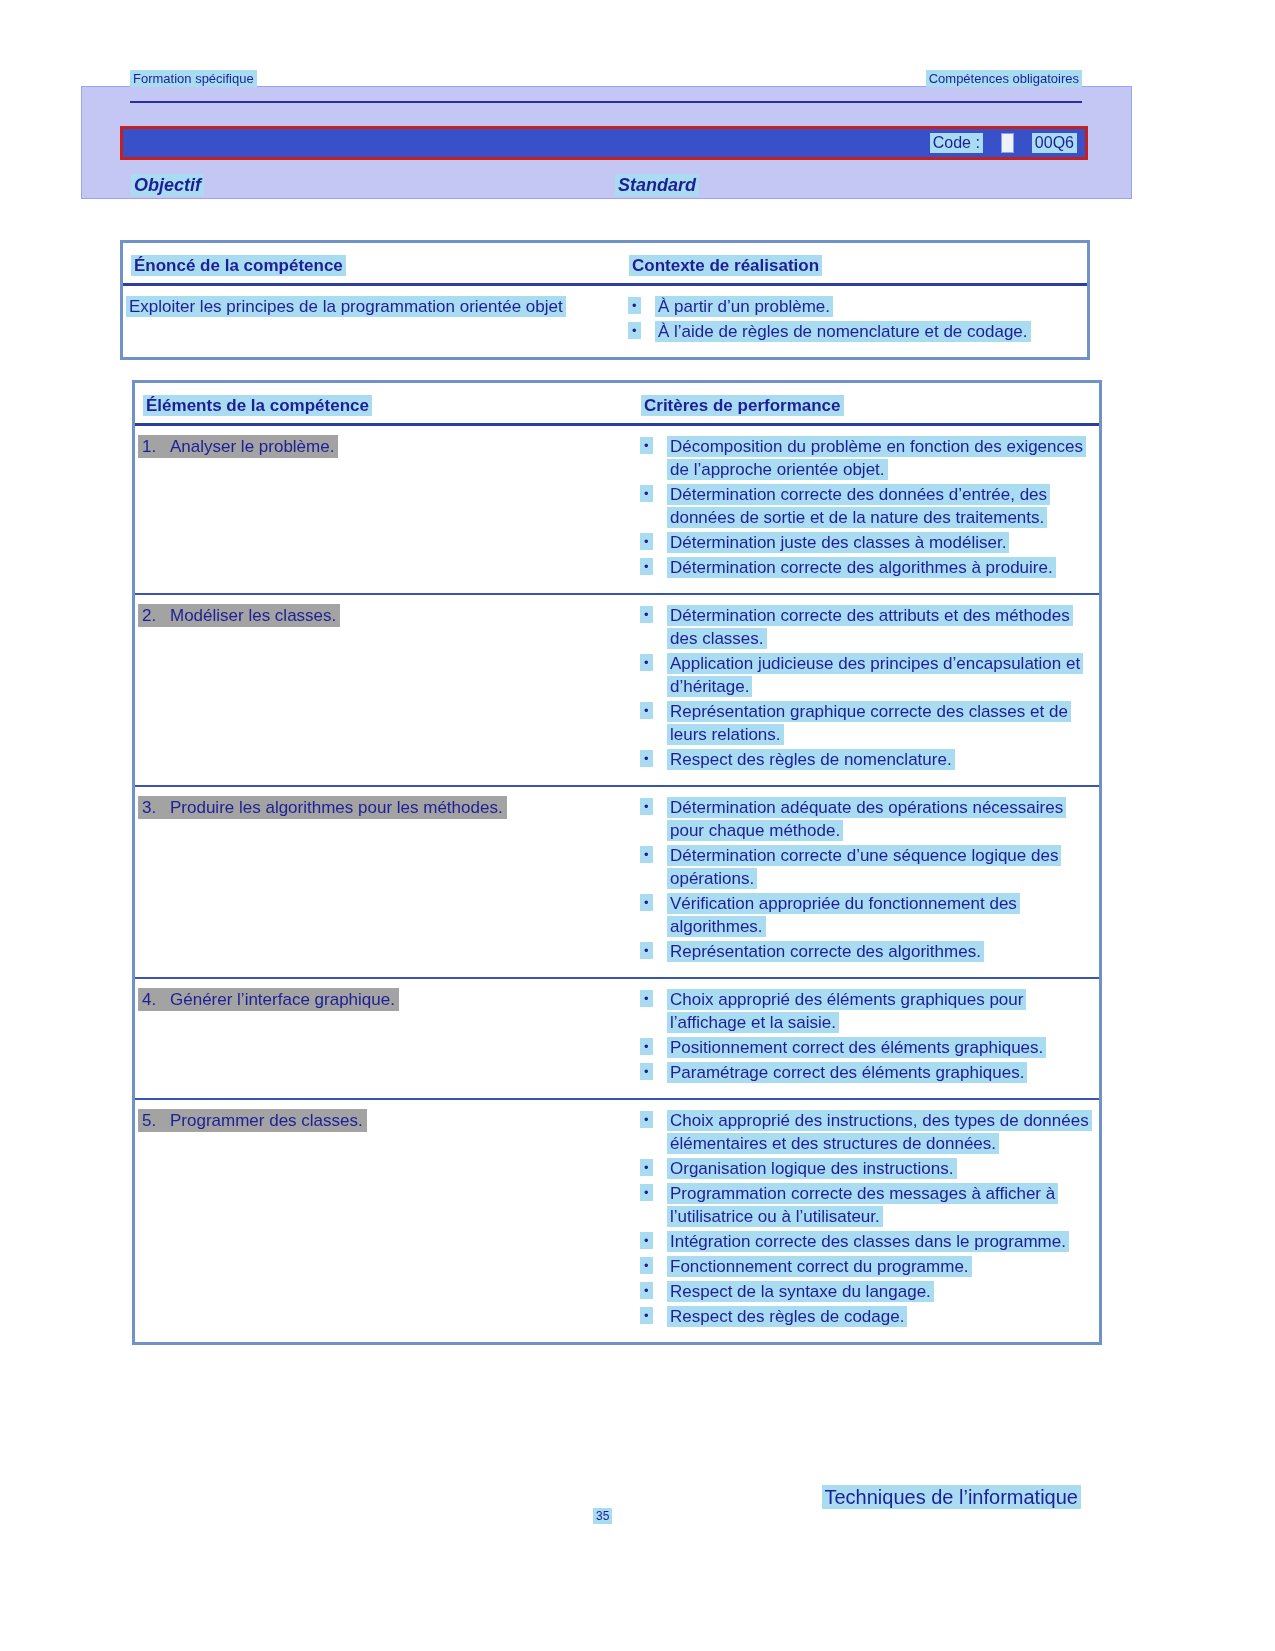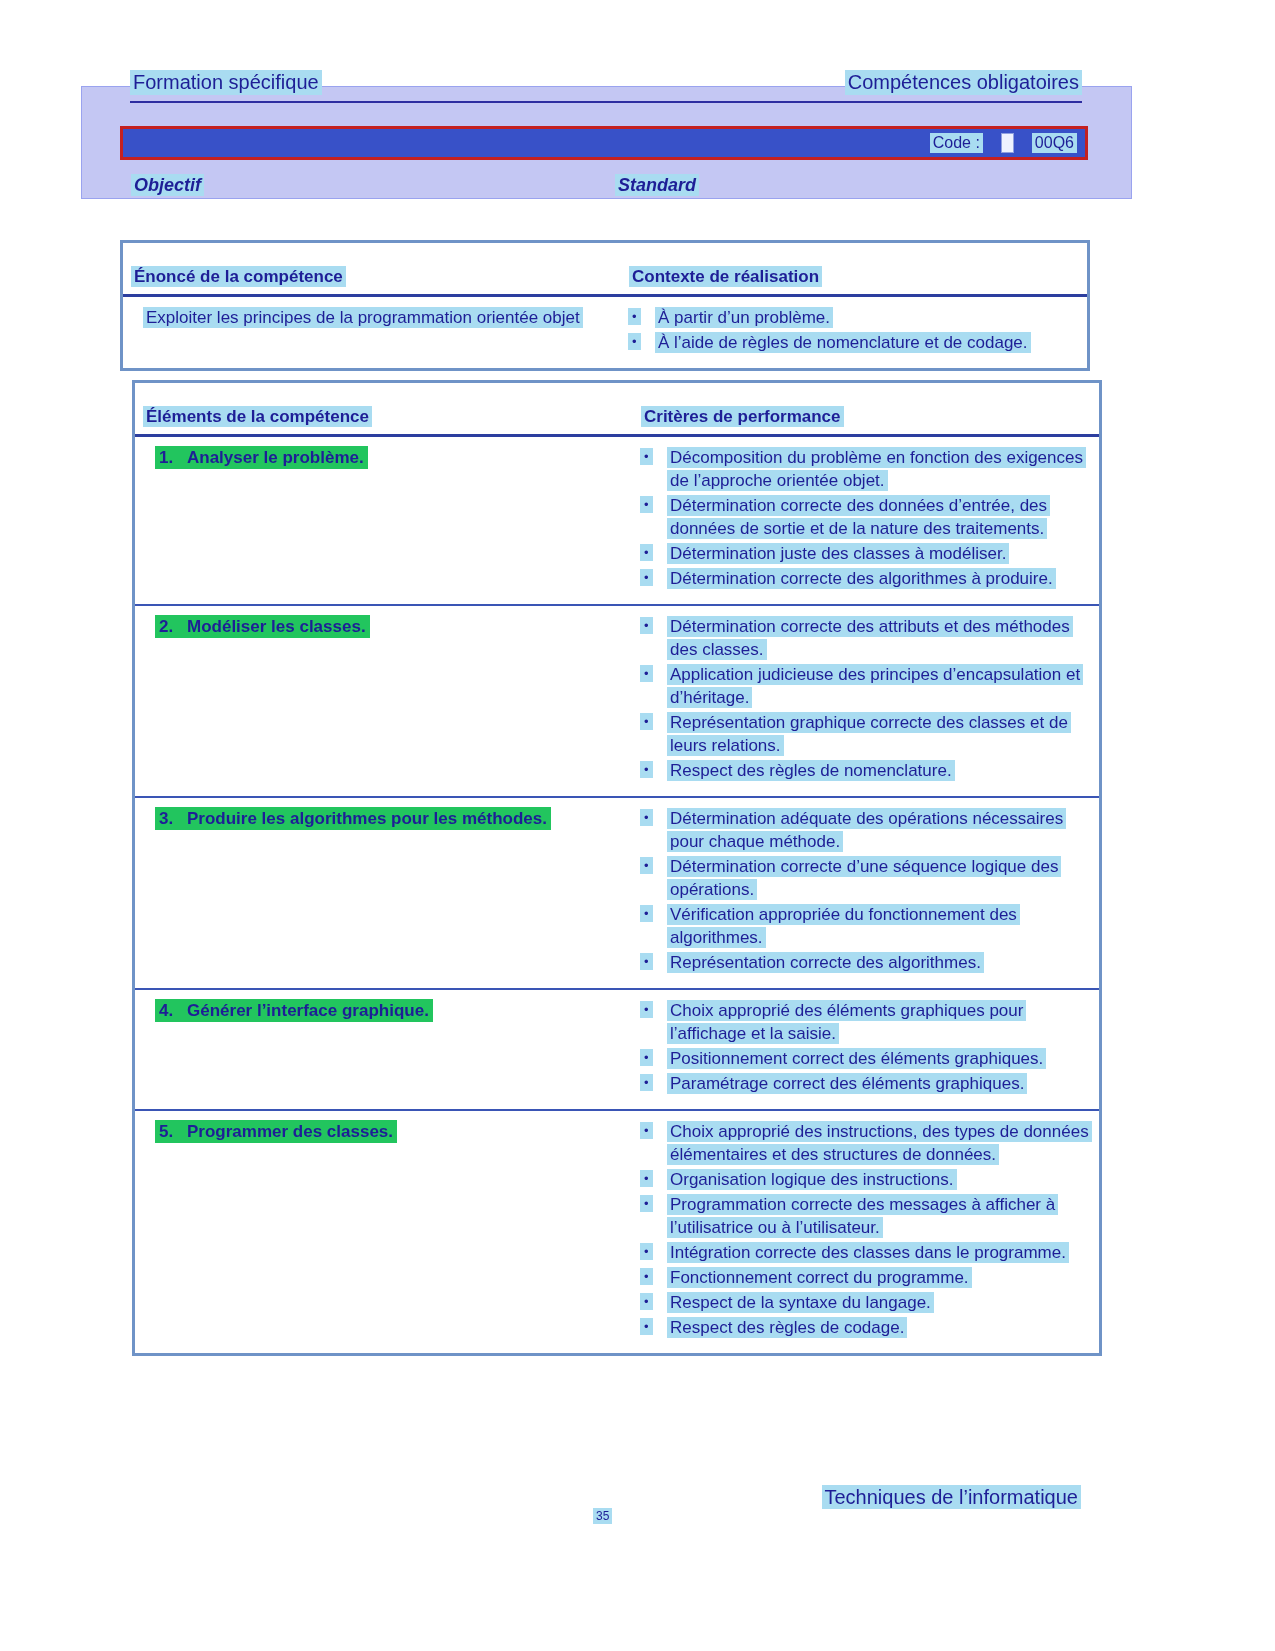--- a/index.html
+++ b/index.html
@@ -2,27 +2,27 @@
 <html><head>
 <meta charset="utf-8">
 <style>
   * { margin:0; padding:0; box-sizing:border-box; }
   html,body { background:#ffffff; }
   .page {
     position:relative; width:1275px; height:1651px; background:#ffffff;
     font-family:"Liberation Sans", sans-serif; color:#1e1e96; overflow:hidden;
   }
   .hl { background:#a9dcf1; padding:1px 3px; -webkit-box-decoration-break:clone; box-decoration-break:clone; }
-  .lav { background:#22c55e; padding:2px 4px;font-weight:bold; }
+  .lav { background:#a3a3a3; padding:2px 4px; }
 
   
   .top-rule {
     position:absolute; left:130px; top:70px; width:952px;
     display:flex; justify-content:space-between; align-items:flex-end;
-    border-bottom:2px solid #2d2da0; padding-bottom:6px; font-size:20px; z-index:3;
+    border-bottom:2px solid #2d2da0; padding-bottom:14px; font-size:13px; z-index:3;
   }
   .band {
     position:absolute; left:81px; top:86px; width:1051px; height:113px;
     background:#c4c7f3; border:1px solid #9aa3ef; z-index:1;
   }
   .code-bar {
     position:absolute; left:120px; top:126px; width:968px; height:34px;
     background:#3851c8; border:3px solid #c42020; z-index:2;
     display:flex; align-items:center; justify-content:flex-end; padding-right:8px; gap:18px;
     font-size:16px;
@@ -32,27 +32,27 @@
     position:absolute; top:175px; z-index:3; font-size:18px; font-weight:bold; font-style:italic;
   }
   .h-objectif { left:131px; }
   .h-standard { left:615px; }
 
   
   .tbl { position:absolute; left:120px; width:970px; background:#ffffff; border:3px solid #6f93c7; font-size:17px; }
   .tbl-1 { top:240px; }
   .tbl-2 { top:380px;margin-left:12px; }
   .t-head { display:flex; border-bottom:3px solid #2c3e9f; }
-  .t-head .cl, .t-head .cr { padding:24px 8px 7px; font-weight:bold; }
+  .t-head .cl, .t-head .cr { padding:13px 8px 7px; font-weight:bold; }
   .cl { width:498px; flex:0 0 498px; }
   .cr { flex:1; }
   .t-body { display:flex; padding:6px 0 9px; }
   .t-row { display:flex; padding:6px 0 9px; }
   .t-row + .t-row { border-top:2px solid #3a55b5; }
-  .cell-l { width:498px; flex:0 0 498px; padding:3px 16px 3px 20px; line-height:24px; }
+  .cell-l { width:498px; flex:0 0 498px; padding:3px 16px 3px 3px; line-height:24px; }
   .cell-r { flex:1; padding:3px 0 3px 0; }
   .row-title .num { display:inline-block; width:28px; }
   .bullets .item { display:flex; margin-bottom:2px; }
   .bullets .mark { flex:0 0 34px; padding-left:7px; }
   .bullets .mark .hl { font-size:13px; padding:1px 4px; }
   .bullets .txt { flex:1; line-height:23px; padding-right:2px; }
 
   
   .footer-program { position:absolute; top:1486px; right:194px; font-size:20px; }
   .page-num { position:absolute; top:1509px; left:593px; font-size:12px; }

